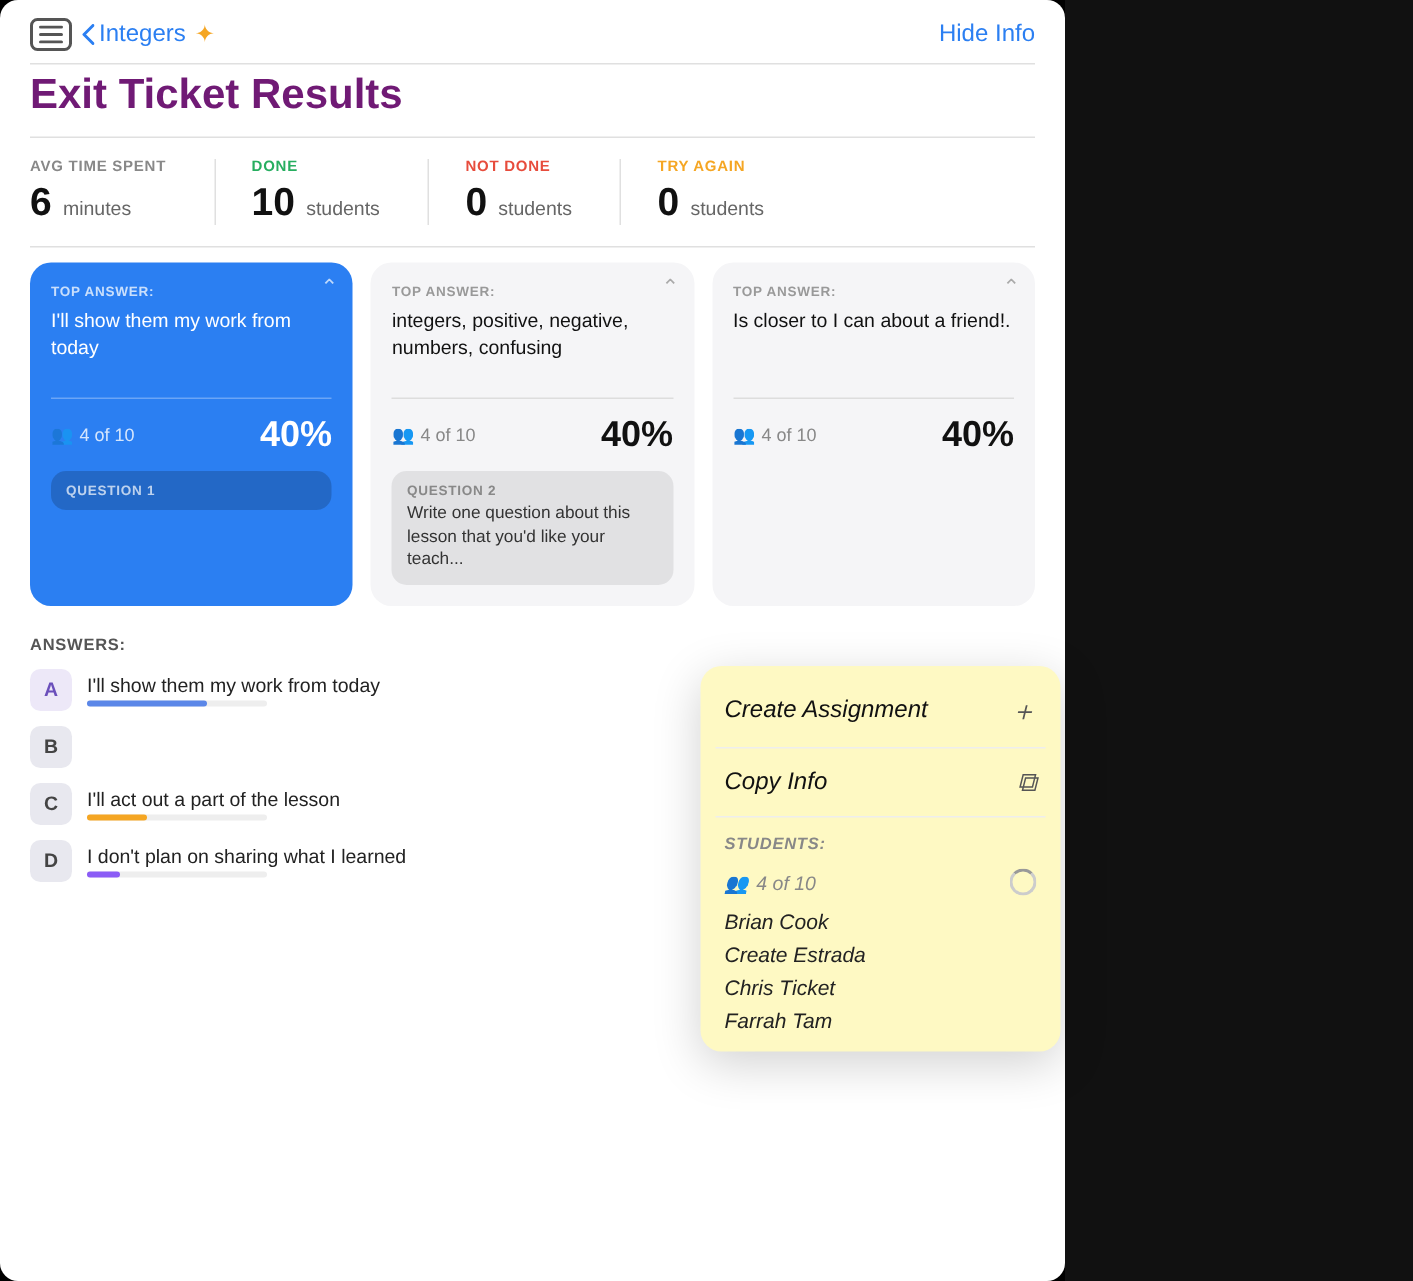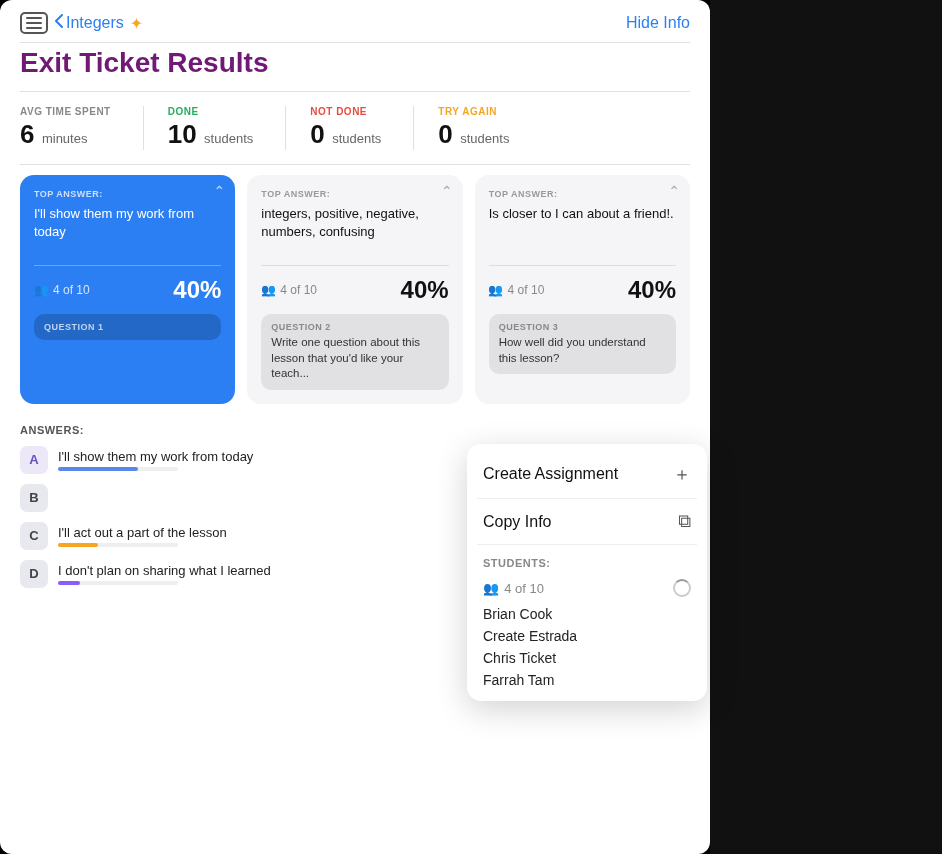--- a/index.html
+++ b/index.html
@@ -32,21 +32,21 @@
       gap: 6px;
     }
     .sidebar-toggle {
       width: 28px; height: 22px;
       border: 2px solid #555;
       border-radius: 5px;
       display: flex; align-items: center; justify-content: center;
       cursor: pointer;
     }
     .back-link {
-      display: flex; align-items: flex-start; gap: 3px;
+      display: flex; align-items: center; gap: 3px;
       color: #2B7FF2;
       font-size: 16px;
       cursor: pointer;
     }
     .sparkle { color: #F5A623; font-size: 16px; }
     .hide-info-btn {
       color: #2B7FF2;
       font-size: 16px;
       cursor: pointer;
       background: none; border: none;
@@ -221,26 +221,27 @@
     .bar-blue { background: #5B87E8; }
     .bar-teal { background: #1ABCAD; }
     .bar-orange { background: #F5A623; }
     .bar-purple { background: #8B5CF6; }
     .answer-pct { font-size: 15px; font-weight: 700; color: #222; margin-left: auto; }
     
     .dropdown-popup {
       position: absolute;
       top: 444px;
       left: 467px;
-      background: #ffffff;
+      background: #fef9c3;
       border-radius: 14px;
       box-shadow: 0 8px 32px rgba(0,0,0,0.18);
       width: 240px;
       padding: 6px 0;
       z-index: 100;
+      font-style: italic;
     }
     .popup-item {
       display: flex;
       align-items: center;
       justify-content: space-between;
       padding: 12px 16px;
       font-size: 16px;
       color: #111;
       cursor: pointer;
     }
@@ -397,24 +398,20 @@
       <div class="card-top-label">TOP ANSWER:</div>
       <div class="card-answer-text">Is closer to I can about a friend!.</div>
       <div class="card-divider"></div>
       <div class="card-stats-row">
         <div class="card-students">
           <span>👥</span>
           <span>4 of 10</span>
         </div>
         <div class="card-percent">40%</div>
       </div>
-      <div class="card-question-section">
-        <div class="card-q-label">QUESTION 3</div>
-        <div class="card-q-text">How well did you understand this lesson?</div>
-      </div>
     </div>
   </div>
 
   <div class="answers-section">
     <div class="answers-label">ANSWERS:</div>
 
     <div class="answer-row">
       <div class="answer-letter selected">A</div>
       <div class="answer-content">
         <div class="answer-text">I'll show them my work from today</div>

